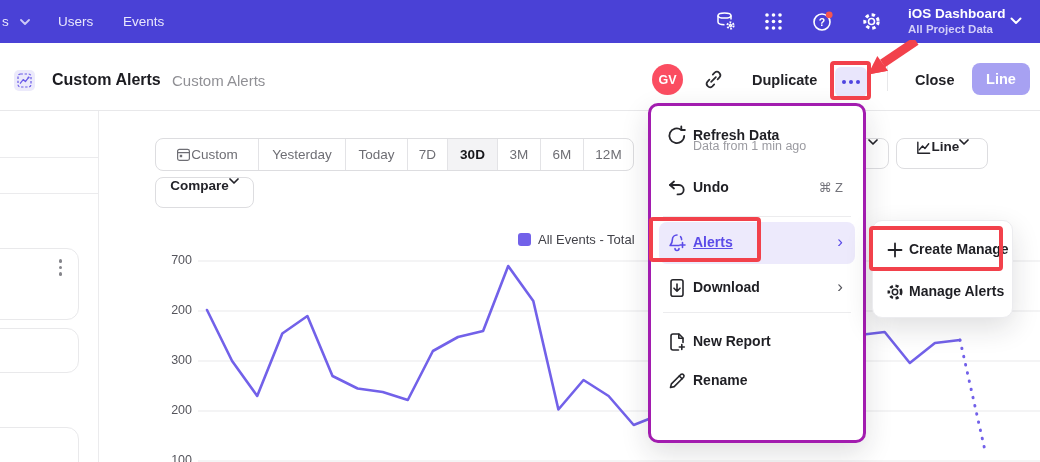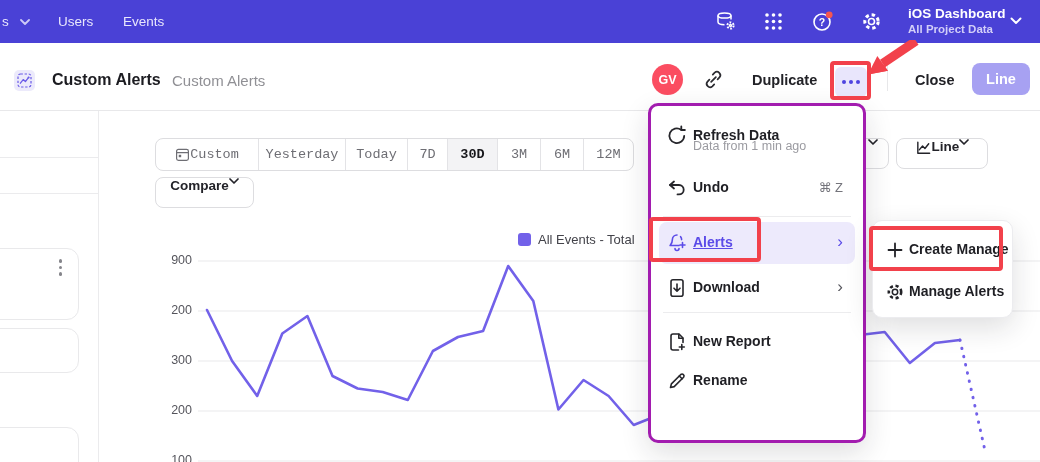--- a/index.html
+++ b/index.html
@@ -34,21 +34,21 @@
   
   .side-divider{position:absolute;left:98px;top:110px;width:1px;height:352px;background:#ebebed;z-index:2;}
   .side-line{position:absolute;left:0;height:1px;background:#ebebed;width:98px;z-index:2;}
   .side-card{position:absolute;left:-22px;width:99px;background:#fff;border:1px solid #e9e9eb;border-radius:12px;z-index:2;}
   .kebab{position:absolute;right:16px;top:10px;display:flex;flex-direction:column;gap:3px;cursor:pointer;}
   .kebab i{width:3.5px;height:3.5px;border-radius:50%;background:#85858b;display:block;}
   
   .seg-control{position:absolute;left:155px;top:138px;height:31px;display:flex;border:1px solid #dddde0;border-radius:8px;
     overflow:hidden;background:#fff;z-index:2;}
   .seg{box-sizing:border-box;height:100%;display:flex;align-items:center;justify-content:center;
-    font-size:13.5px;color:#6e6e74;border-right:1px solid #e3e3e6;cursor:pointer;white-space:nowrap;font-family:Liberation Mono, monospace;}
+    font-size:13.5px;color:#6e6e74;border-right:1px solid #e3e3e6;cursor:pointer;white-space:nowrap;}
   .seg:last-child{border-right:none;}
   .seg.selected{background:#f3f3f5;color:#17171b;font-weight:700;}
   .pill-btn{position:absolute;height:31px;box-sizing:border-box;border:1px solid #dddde0;border-radius:8px;background:#fff;
     display:flex;align-items:flex-start;justify-content:center;font-size:13.5px;font-weight:700;color:#232329;
     cursor:pointer;z-index:2;white-space:nowrap;}
   
   #chart-svg{position:absolute;left:0;top:110px;z-index:1;}
   .ytick{position:absolute;left:152px;width:40px;text-align:right;font-size:12.5px;color:#55555c;z-index:1;}
   .legend{position:absolute;left:518px;top:232px;display:flex;align-items:center;gap:7px;z-index:1;}
   .legend-swatch{width:13px;height:13px;border-radius:3px;}
@@ -240,21 +240,21 @@
         <line x1="198" x2="1040" y1="151" y2="151" stroke="#e9e9eb" stroke-width="1"></line>
         <line x1="198" x2="1040" y1="201" y2="201" stroke="#e9e9eb" stroke-width="1"></line>
         <line x1="198" x2="1040" y1="251" y2="251" stroke="#e9e9eb" stroke-width="1"></line>
         <line x1="198" x2="1040" y1="301" y2="301" stroke="#e9e9eb" stroke-width="1"></line>
         <line x1="198" x2="1040" y1="351" y2="351" stroke="#e9e9eb" stroke-width="1"></line>
       </g>
     <polyline fill="none" stroke-width="2.6" stroke-linejoin="round" stroke-linecap="round" points="207.0,200.0 232.1,251.0 257.2,286.0 282.3,223.5 307.4,206.0 332.5,266.0 357.6,278.5 382.7,282.0 407.8,290.0 432.9,241.0 458.0,227.0 483.1,221.0 508.2,156.0 533.3,191.0 558.4,299.5 583.5,270.0 608.6,286.0 633.7,315.0 658.8,305.0 683.9,288.5 709.0,266.0 734.1,246.0 759.2,258.5 784.3,243.5 809.4,228.5 834.5,236.0 859.6,225.0 884.7,222.0 909.8,253.0 934.9,233.0 960.0,230.0" stroke="#7261e9"></polyline>
     <polyline fill="none" stroke-width="3" stroke-linecap="round" points="960.0,230.0 985.1,341.0" stroke="#7261e9" stroke-dasharray="0.4 8"></polyline>
   </svg>
   <div id="yaxis">
-      <div class="ytick" style="top: 253px;">900</div>
+      <div class="ytick" style="top: 253px;">700</div>
       <div class="ytick" style="top: 303px;">200</div>
       <div class="ytick" style="top: 353px;">300</div>
       <div class="ytick" style="top: 403px;">200</div>
       <div class="ytick" style="top: 453px;">100</div>
     </div>
   <div class="legend">
     <span class="legend-swatch" style="background: rgb(114, 97, 233);"></span>
     <span class="legend-label">All Events - Total</span>
   </div>
 

